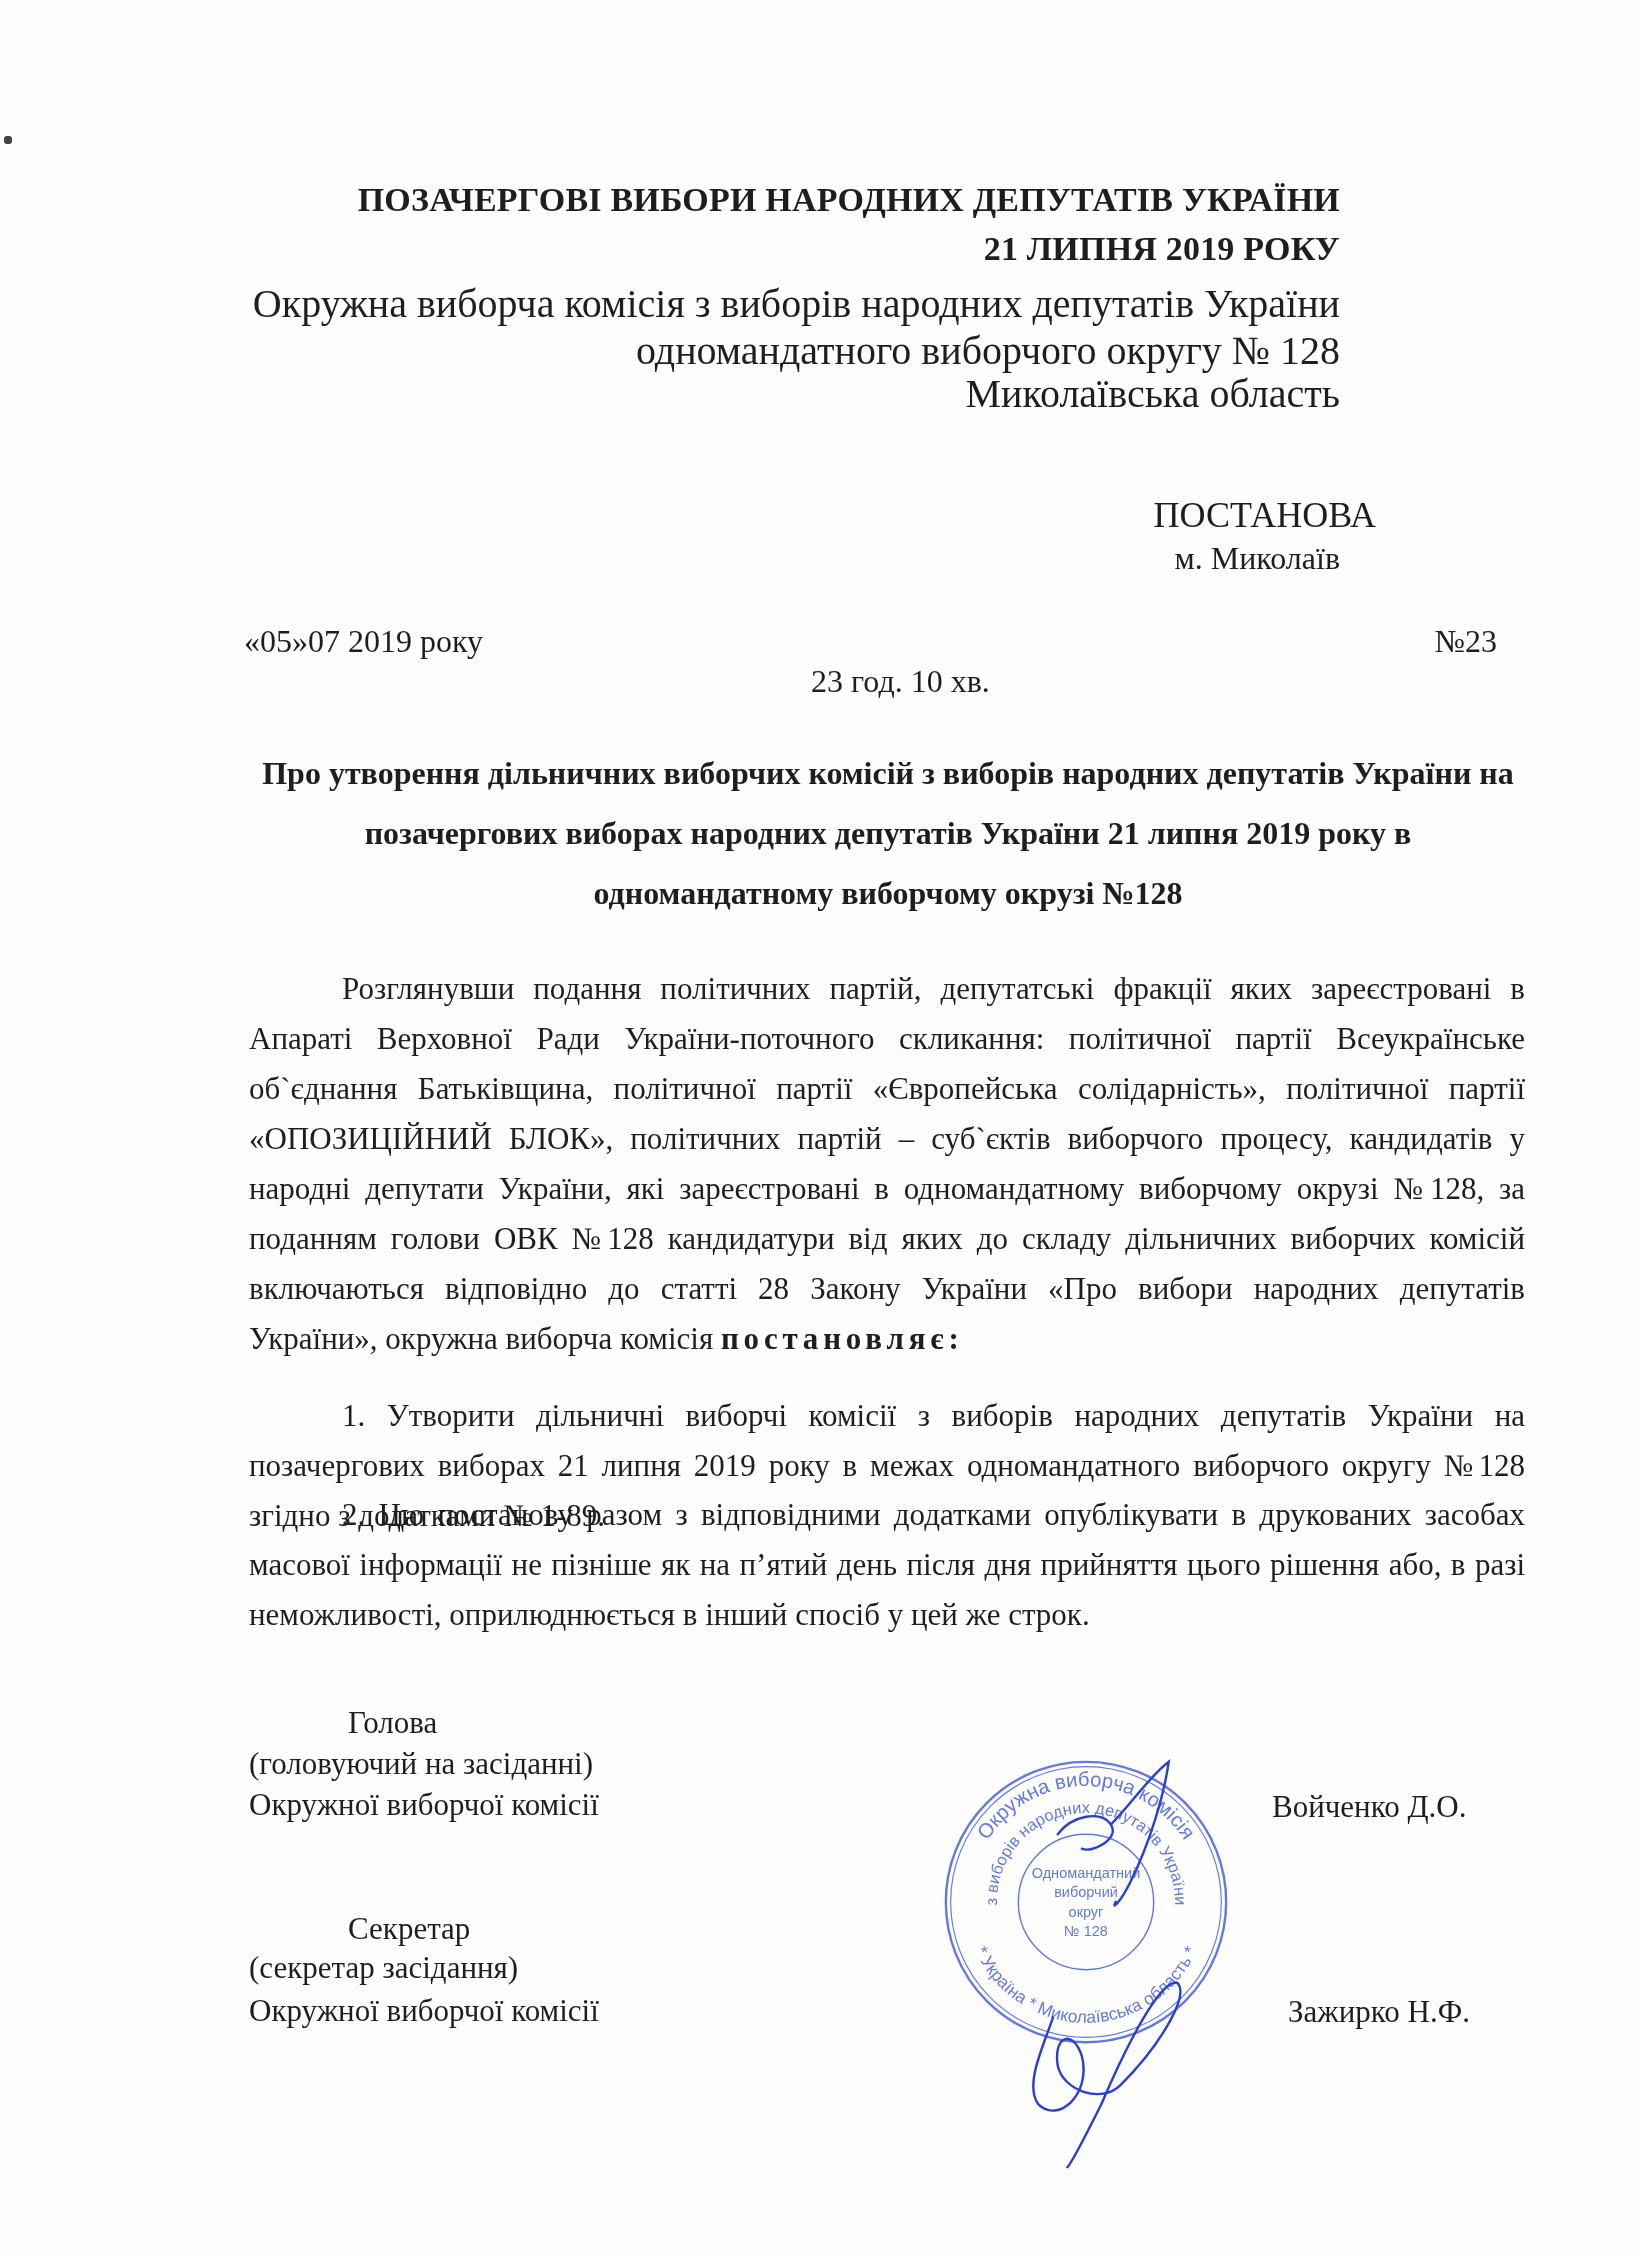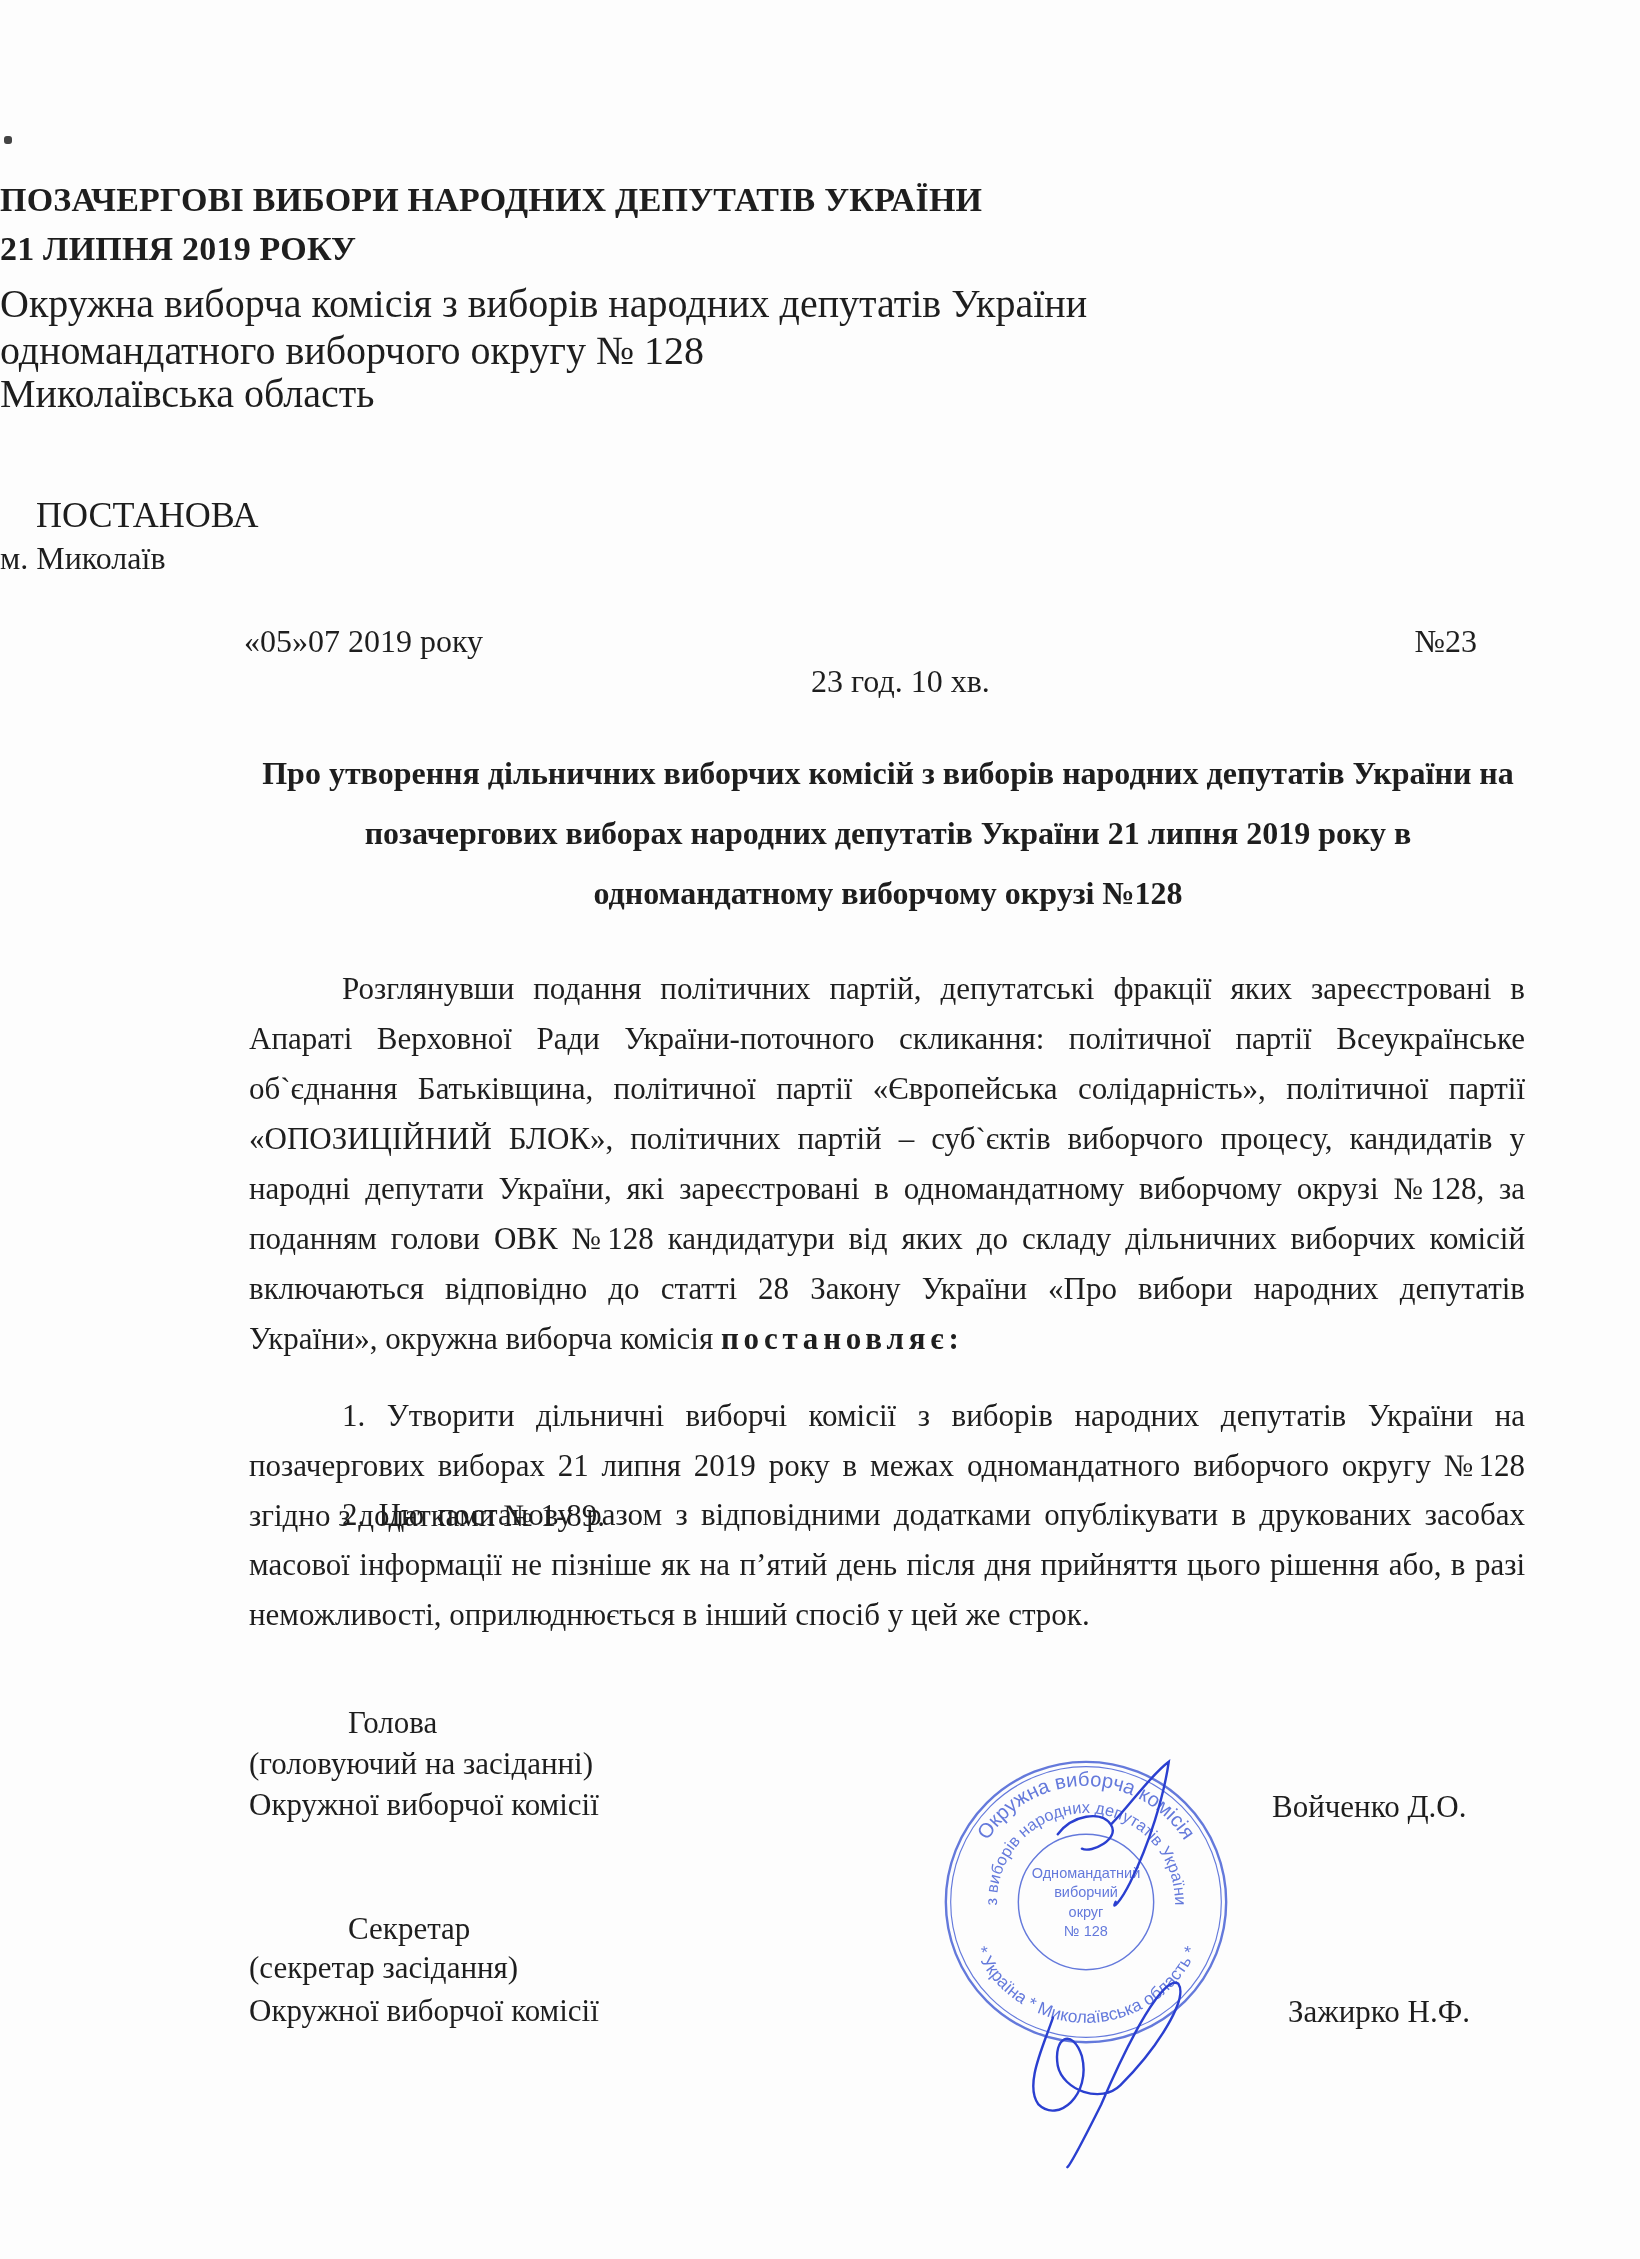--- a/index.html
+++ b/index.html
@@ -5,34 +5,34 @@
   html, body { margin: 0; padding: 0; }
   body {
     width: 1640px; height: 2259px;
     background: #fdfdfd;
     position: relative;
     overflow: hidden;
     font-family: "Liberation Serif", "DejaVu Serif", serif;
     color: #1e1e1e;
   }
   .speck { position: absolute; left: 3.9px; top: 136px; width: 7.7px; height: 7.7px; background: #444; border-radius: 2.9px; }
-  .center { position: absolute; left: 0; width: 1332px; text-align: left; }
+  .center { position: absolute; left: 8px; width: 1332px; text-align: right; }
   .h-bold { font-weight: bold; font-size: 34px; letter-spacing: 0.2px; }
   .h-reg { font-size: 40px; }
   #title1 { top: 181px; }
   #title2 { top: 230px; }
   #org1 { top: 280px; }
   #org2 { top: 327px; }
   #org3 { top: 370px; }
   #postanova { top: 494px; font-size: 36px; padding-left: 36px; }
   #city { top: 540px; font-size: 32px; }
   .dateline { position: absolute; top: 623px; font-size: 32px; }
   #date { left: 244px; }
   #time { left: 811px; margin-top: 40px; }
-  #num { right: 163px; }
+  #num { right: 143px; }
   .subject {
     position: absolute; left: 251px; width: 1274px; top: 743px;
     font-weight: bold; font-size: 32px; line-height: 60px; text-align: center;
   }
   .body-text {
     position: absolute; left: 249px; width: 1276px;
     font-size: 31px; line-height: 50px; text-align: justify; margin-top: 6px;
   }
   #para1 { top: 958px; text-indent: 93px; }
   .emph { font-weight: bold; letter-spacing: 4.8px; }

